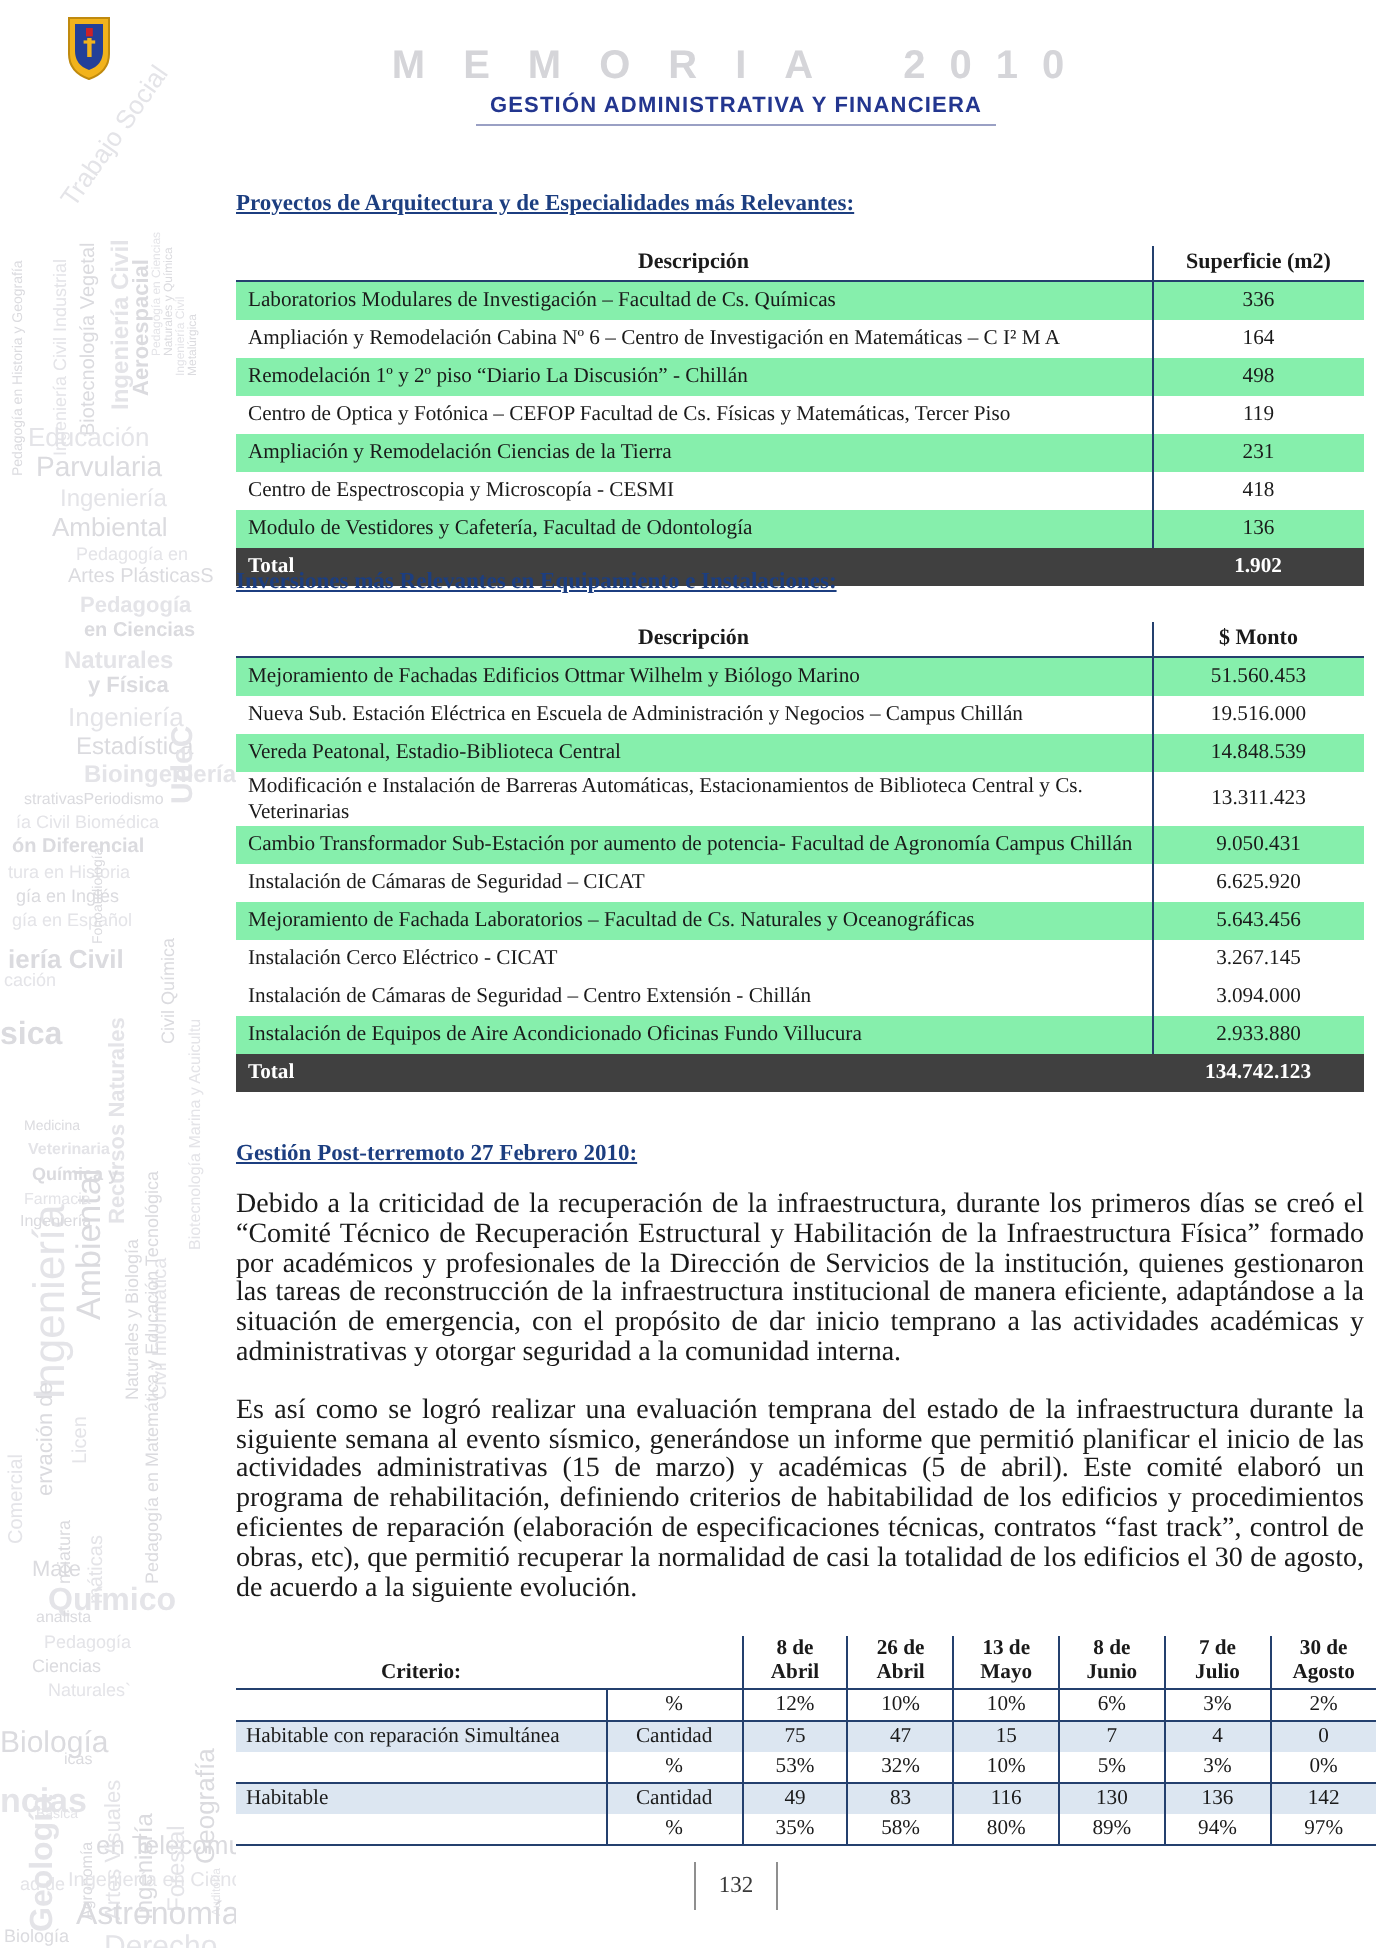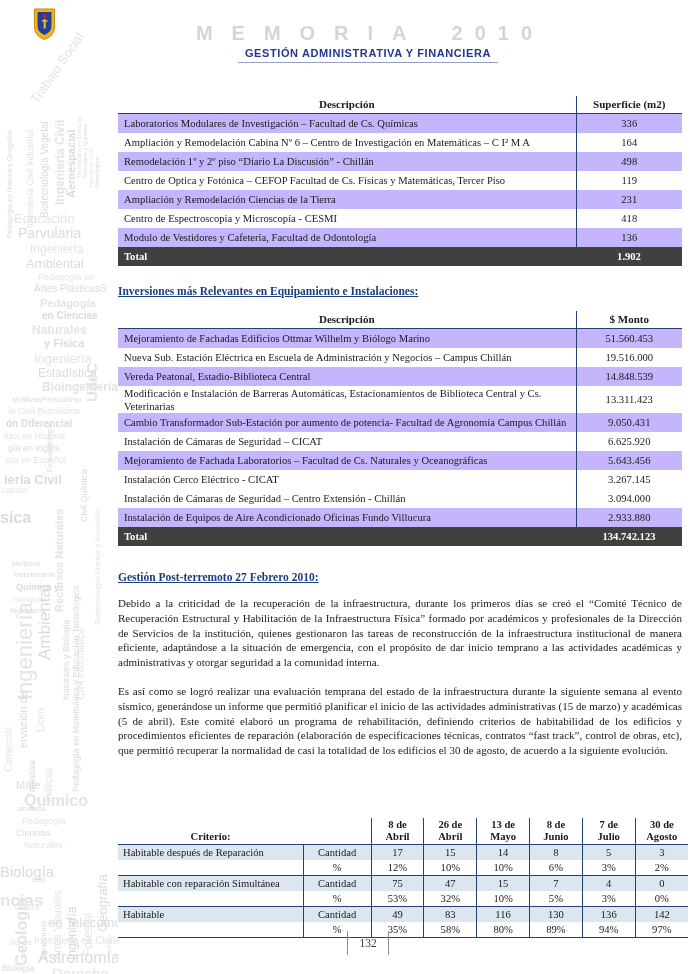--- a/index.html
+++ b/index.html
@@ -43,27 +43,27 @@
   table.dtable { width:100%; border-collapse:collapse; table-layout:fixed; }
   table.dtable col.c-desc { width:458px; }
   table.dtable col.c-val  { width:106px; }
   table.dtable th {
     font-weight:bold; font-size:11px; padding:2px 0 3px; text-align:center;
     border-bottom:1px solid #24406e;
   }
   table.dtable th.vh, table.dtable td.val { border-left:1px solid #24406e; }
   table.dtable td { font-size:10.6px; line-height:13px; padding:0.5px 6px; vertical-align:middle; }
   table.dtable td.val { text-align:center; padding:3px 2px; }
-  table.dtable tr.alt td { background:#c4b5fd; }
+  table.dtable tr.alt td { background:#86efac; }
   table.dtable tr.total td {
     background:#404040; color:#ffffff; font-weight:bold; border-left:none;
   }
 
   
-  .para { font-size:11px; line-height:14.8px; text-align:justify; margin:0 0 14px 0; }
+  .para { font-size:14px; line-height:14.8px; text-align:justify; margin:0 0 14px 0; }
 
   
   table.t3 { width:570px; border-collapse:collapse; table-layout:fixed; font-size:10.6px; }
   table.t3 col.c-crit { width:185px; }
   table.t3 col.c-sub  { width:68px; }
   table.t3 col.c-m    { width:52.8px; }
   table.t3 th {
     font-weight:bold; text-align:center; padding:1px 2px; line-height:12px;
     border-bottom:1px solid #24406e; vertical-align:bottom;
   }
@@ -174,20 +174,21 @@
 </div>
 
 <div class="mem-title">
   <span class="sp">MEMORIA</span><span class="yr">2010</span>
 </div>
 <div class="sub-wrap">
   <span class="sub-title">GESTIÓN ADMINISTRATIVA Y FINANCIERA</span>
 </div>
 
 <div class="sec" style="top:96px;">
+  <div class="sec-title" style="margin-bottom:15px;">Proyectos de Arquitectura y de Especialidades más Relevantes:</div>
   <table class="dtable">
     <colgroup>
         <col class="c-desc">
         <col class="c-val">
       </colgroup>
     <thead>
       <tr>
         <th>Descripción</th>
         <th class="vh">Superficie  (m2)</th>
       </tr>
@@ -337,30 +338,20 @@
             <div>7 de</div>
             <div>Julio</div>
           </th>
           <th class="mh">
             <div>30 de</div>
             <div>Agosto</div>
           </th>
         </tr>
       </thead>
     <tbody id="t3-body">
-        <tr class="shade">
-          <td class="crit">Habitable después de Reparación</td>
-          <td class="sub">Cantidad</td>
-          <td class="m">17</td>
-          <td class="m">15</td>
-          <td class="m">14</td>
-          <td class="m">8</td>
-          <td class="m">5</td>
-          <td class="m">3</td>
-        </tr>
         <tr>
           <td class="crit"></td>
           <td class="sub">%</td>
           <td class="m">12%</td>
           <td class="m">10%</td>
           <td class="m">10%</td>
           <td class="m">6%</td>
           <td class="m">3%</td>
           <td class="m">2%</td>
         </tr>

